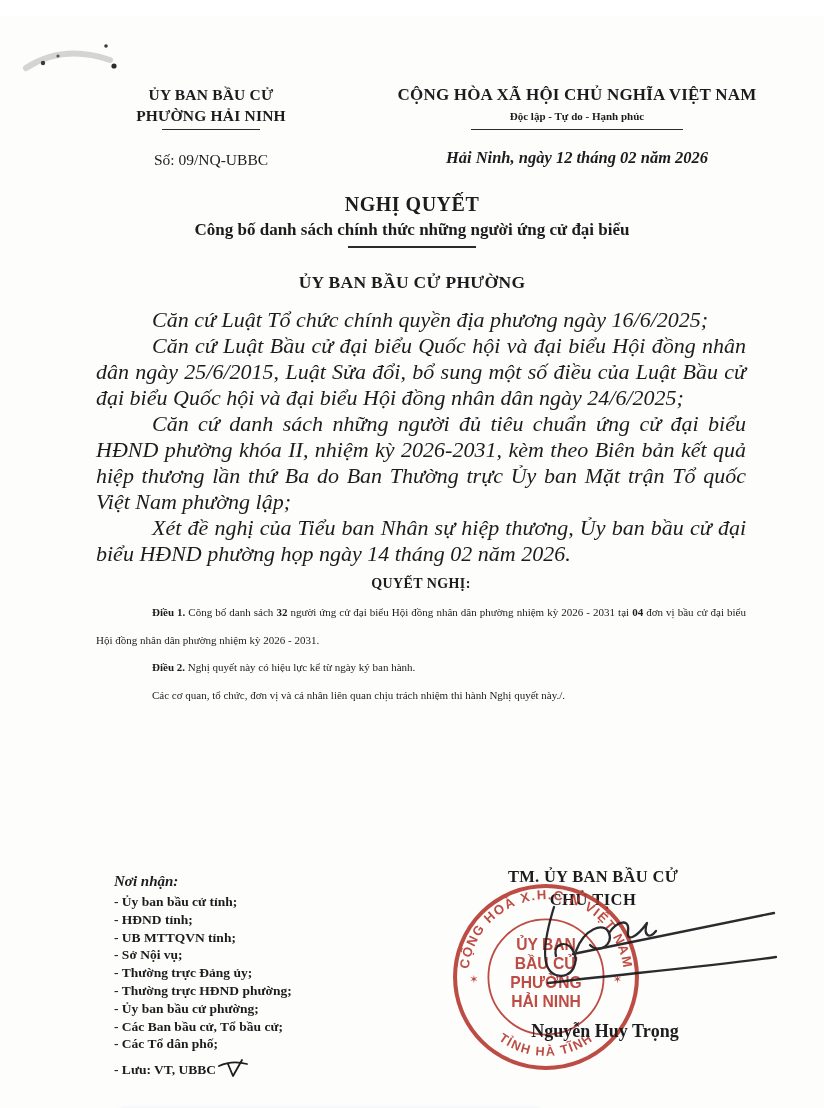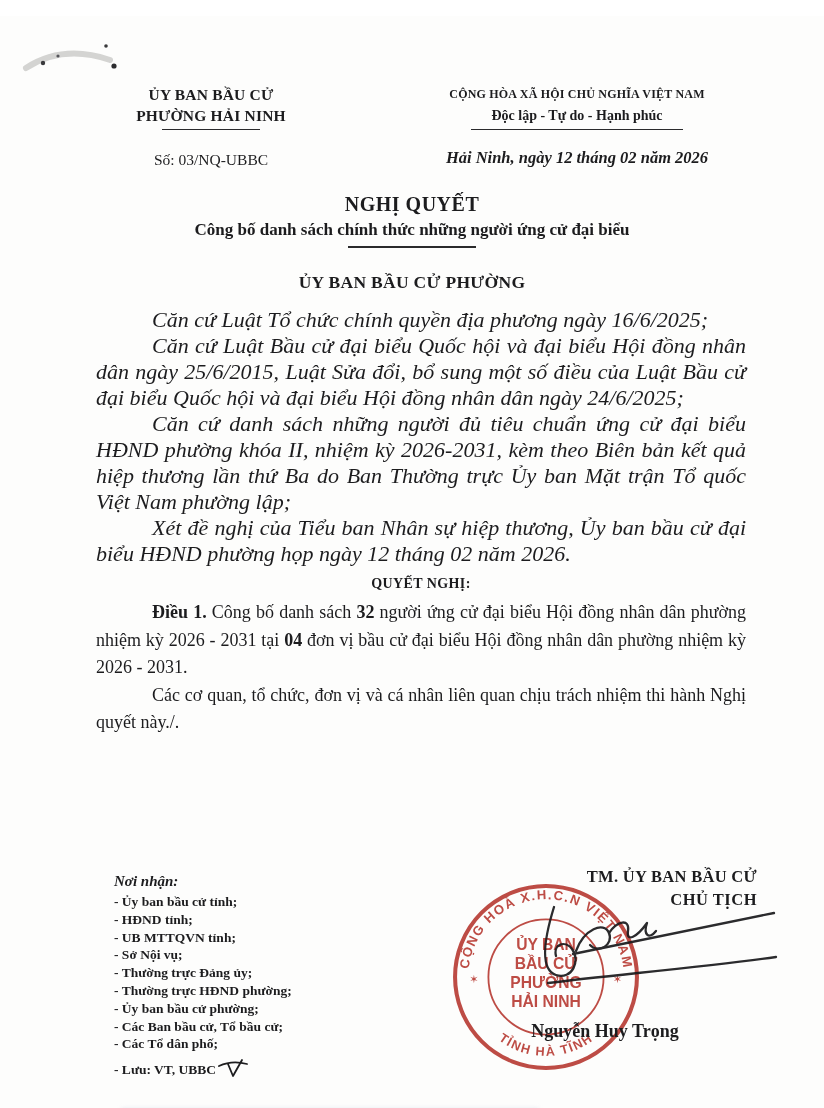--- a/index.html
+++ b/index.html
@@ -10,46 +10,46 @@
     color:#1c1c1e;
     margin-top:16px;
   }
   
   .header{display:flex;padding:68px 40px 0 52px;}
   .org-block{width:318px;text-align:center;}
   .org-line{font-weight:bold;font-size:15.5px;line-height:21px;letter-spacing:.2px;}
   .org-underline{width:98px;border-bottom:1.6px solid #2a2a2c;margin:3px auto 0;}
   .doc-number{font-size:15.5px;margin-top:21px;}
   .national-block{flex:1;text-align:center;}
-  .national-line1{font-weight:bold;font-size:12px;line-height:21px;letter-spacing:.2px;}
-  .national-line2{font-weight:bold;font-size:14px;line-height:22px;}
+  .national-line1{font-weight:bold;font-size:17px;line-height:21px;letter-spacing:.2px;}
+  .national-line2{font-weight:bold;font-size:11px;line-height:22px;}
   .national-underline{width:212px;border-bottom:1.8px solid #2a2a2c;margin:2px auto 0;}
   .place-date{font-style:italic;font-weight:600;font-size:16.5px;margin-top:18px;}
   
   .title-block{text-align:center;margin-top:22px;}
   .doc-type{font-weight:bold;font-size:20px;letter-spacing:.5px;line-height:26px;}
   .subject{font-weight:bold;font-size:17px;line-height:25px;}
   .title-underline{width:128px;border-bottom:2px solid #2a2a2c;margin:4px auto 0;}
   .authority{font-weight:bold;font-size:17.5px;margin-top:24px;letter-spacing:.3px;}
   
   .body-text{margin:14px 78px 0 96px;text-align:justify;}
   .preamble p{margin:0;font-style:italic;font-size:22px;line-height:26px;text-indent:56px;}
   .resolution-heading{text-align:center;font-weight:bold;font-size:14px;margin:9px 0 7px;letter-spacing:.4px;}
-  .articles p{margin:0;font-size:18px;line-height:27.5px;text-indent:56px;}
+  .articles p{margin:0;font-size:11px;line-height:27.5px;text-indent:56px;}
   .articles .note{font-style:italic;text-align:left;}
   .b{font-weight:bold;}
   
   .footer{position:absolute;left:0;top:843px;width:824px;height:250px;}
   .recipients{position:absolute;left:114px;top:12px;}
   .recipients-heading{font-weight:bold;font-style:italic;font-size:15px;line-height:20px;}
   .recipients ul{list-style:none;margin:2px 0 0;padding:0;}
   .recipients li{font-weight:bold;font-size:13.5px;line-height:17.8px;white-space:nowrap;}
   .lu-row{display:flex;align-items:flex-end;}
   .check-icon{margin:4px 0 0 2px;}
-  .sign-block{position:absolute;left:457px;top:6px;width:300px;text-align:right;}
+  .sign-block{position:absolute;left:443px;top:6px;width:300px;text-align:center;}
   .on-behalf{font-weight:bold;font-size:16.5px;line-height:23px;letter-spacing:.3px;}
   .signer-title{font-weight:bold;font-size:16.5px;line-height:23px;letter-spacing:.5px;}
   .signer-name{position:absolute;left:455px;top:162px;width:300px;text-align:center;
                font-weight:bold;font-size:18px;}
   .stamp{position:absolute;left:450px;top:22px;opacity:.88;}
   .signature-ink{position:absolute;left:518px;top:34px;opacity:.92;}
   
   .pen-marks{position:absolute;left:18px;top:10px;}
   .bottom-band{position:absolute;left:0;bottom:0;width:824px;height:16px;
     background:linear-gradient(to bottom,rgba(230,233,243,0),rgba(214,219,236,.75));}
@@ -67,21 +67,21 @@
     <circle cx="40" cy="30" r="1.6" fill="#55555a"></circle>
     <circle cx="88" cy="20" r="1.8" fill="#3a3a3c"></circle>
     <circle cx="96" cy="40" r="2.6" fill="#2c2c2e"></circle>
   </svg>
 
   <div class="header">
     <div class="org-block">
       <div class="org-line">ỦY BAN BẦU CỬ</div>
       <div class="org-line">PHƯỜNG HẢI NINH</div>
       <div class="org-underline"></div>
-      <div class="doc-number">Số: 03/NQ-UBBC</div>
+      <div class="doc-number">Số: 09/NQ-UBBC</div>
     </div>
     <div class="national-block">
       <div class="national-line1">CỘNG HÒA XÃ HỘI CHỦ NGHĨA VIỆT NAM</div>
       <div class="national-line2">Độc lập - Tự do - Hạnh phúc</div>
       <div class="national-underline"></div>
       <div class="place-date">Hải Ninh, ngày 12 tháng 02 năm 2026</div>
     </div>
   </div>
 
   <div class="title-block">
@@ -89,27 +89,28 @@
     <div class="subject">Công bố danh sách chính thức những người ứng cử đại biểu</div>
     <div class="title-underline"></div>
     <div class="authority">ỦY BAN BẦU CỬ PHƯỜNG</div>
   </div>
 
   <div class="body-text">
     <div class="preamble">
       <p>Căn cứ Luật Tổ chức chính quyền địa phương ngày 16/6/2025;</p>
       <p>Căn cứ Luật Bầu cử đại biểu Quốc hội và đại biểu Hội đồng nhân dân ngày 25/6/2015, Luật Sửa đổi, bổ sung một số điều của Luật Bầu cử đại biểu Quốc hội và đại biểu Hội đồng nhân dân ngày 24/6/2025;</p>
       <p>Căn cứ danh sách những người đủ tiêu chuẩn ứng cử đại biểu HĐND phường khóa II, nhiệm kỳ 2026-2031, kèm theo Biên bản kết quả hiệp thương lần thứ Ba do Ban Thường trực Ủy ban Mặt trận Tổ quốc Việt Nam phường lập;</p>
-      <p>Xét đề nghị của Tiểu ban Nhân sự hiệp thương, Ủy ban bầu cử đại biểu HĐND phường họp ngày 12 tháng 02 năm 2026.</p>
+      <p>Xét đề nghị của Tiểu ban Nhân sự hiệp thương, Ủy ban bầu cử đại biểu HĐND phường họp ngày 14 tháng 02 năm 2026.</p>
     </div>
 
     <div class="resolution-heading">QUYẾT NGHỊ:</div>
 
     <div class="articles">
       <p><span class="b">Điều 1.</span><span> Công bố danh sách </span><span class="b">32</span><span> người ứng cử đại biểu Hội đồng nhân dân phường nhiệm kỳ 2026 - 2031 tại </span><span class="b">04</span><span> đơn vị bầu cử đại biểu Hội đồng nhân dân phường nhiệm kỳ 2026 - 2031.</span></p>
+      <p><span class="b">Điều 2.</span><span> Nghị quyết này có hiệu lực kể từ ngày ký ban hành.</span></p>
       <p>Các cơ quan, tổ chức, đơn vị và cá nhân liên quan chịu trách nhiệm thi hành Nghị quyết này./.</p>
     </div>
   </div>
 
   <div class="footer">
 
     <div class="recipients">
       <div class="recipients-heading">Nơi nhận:</div>
       <ul>
         <li>- Ủy ban bầu cử tỉnh;</li>

